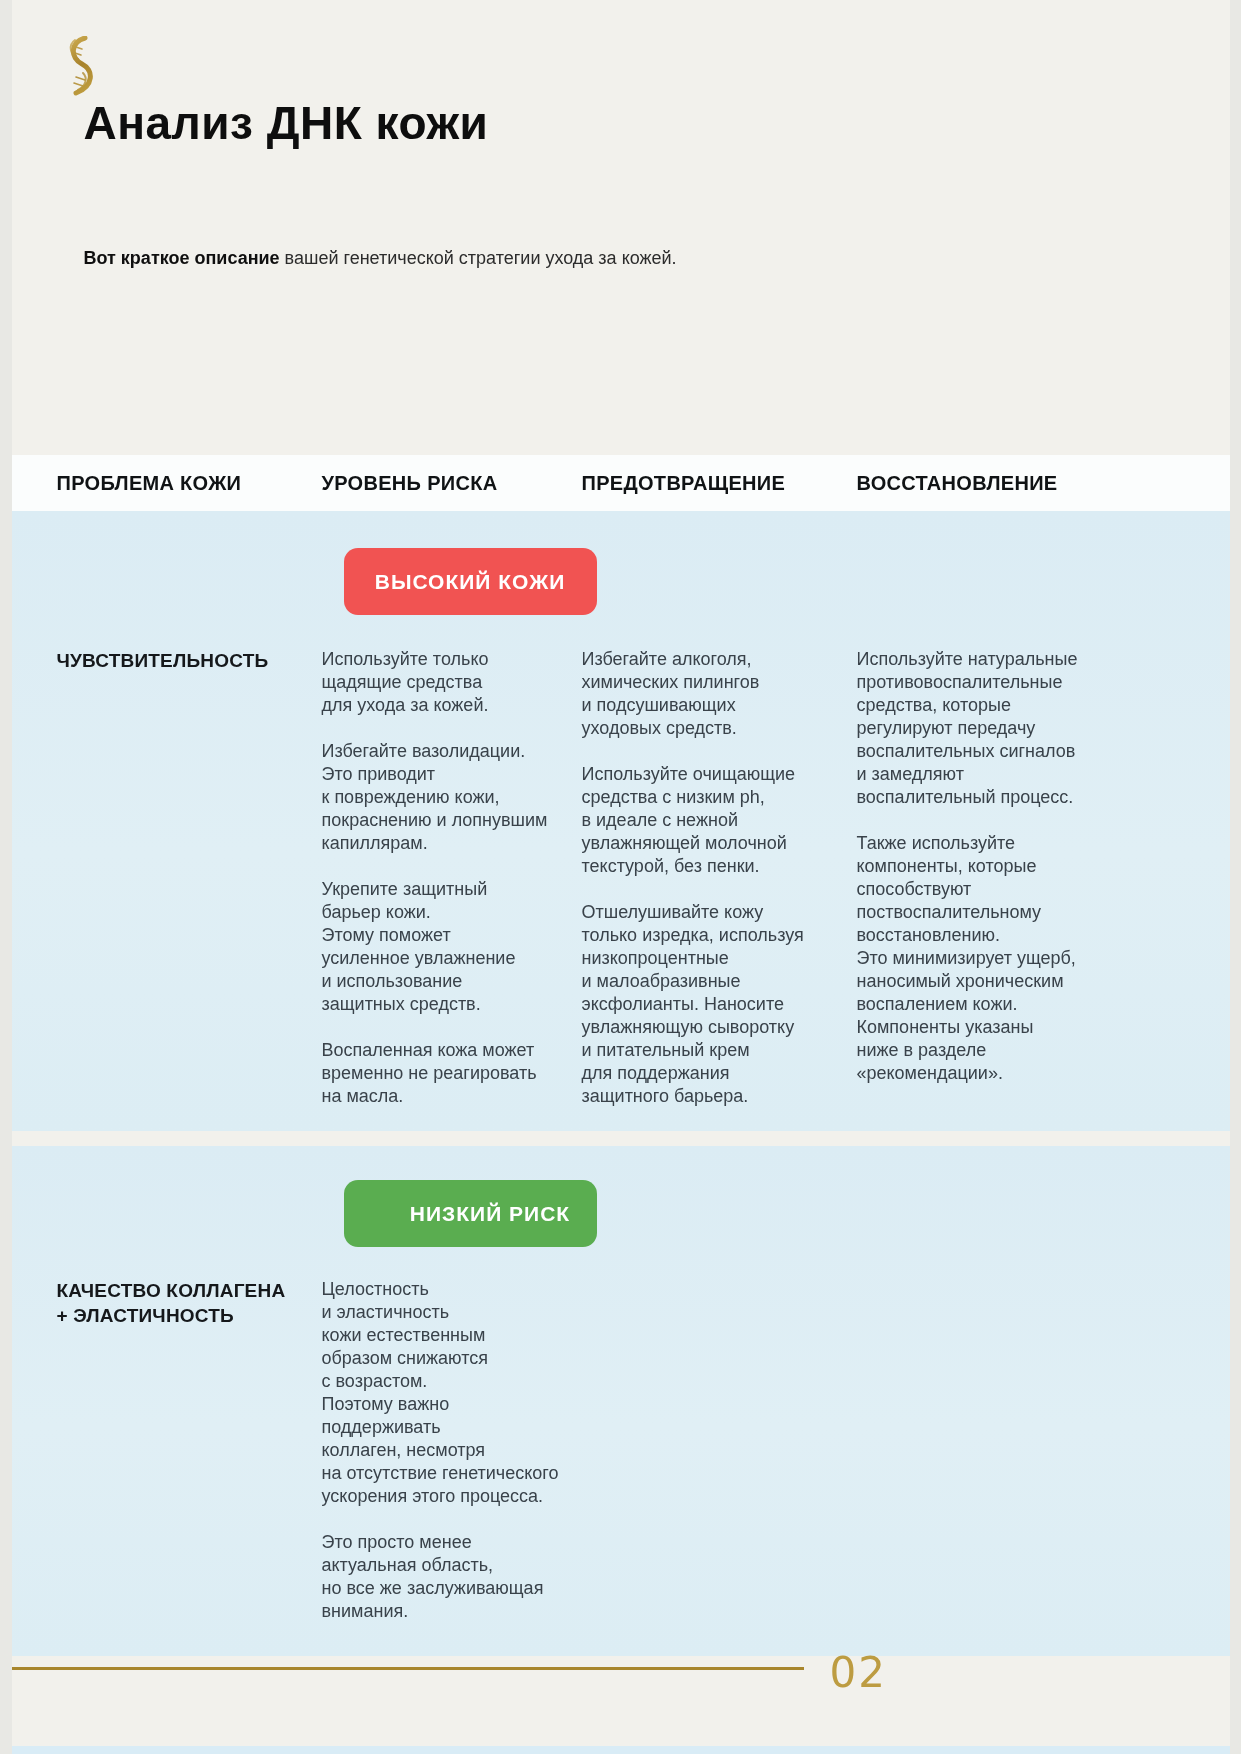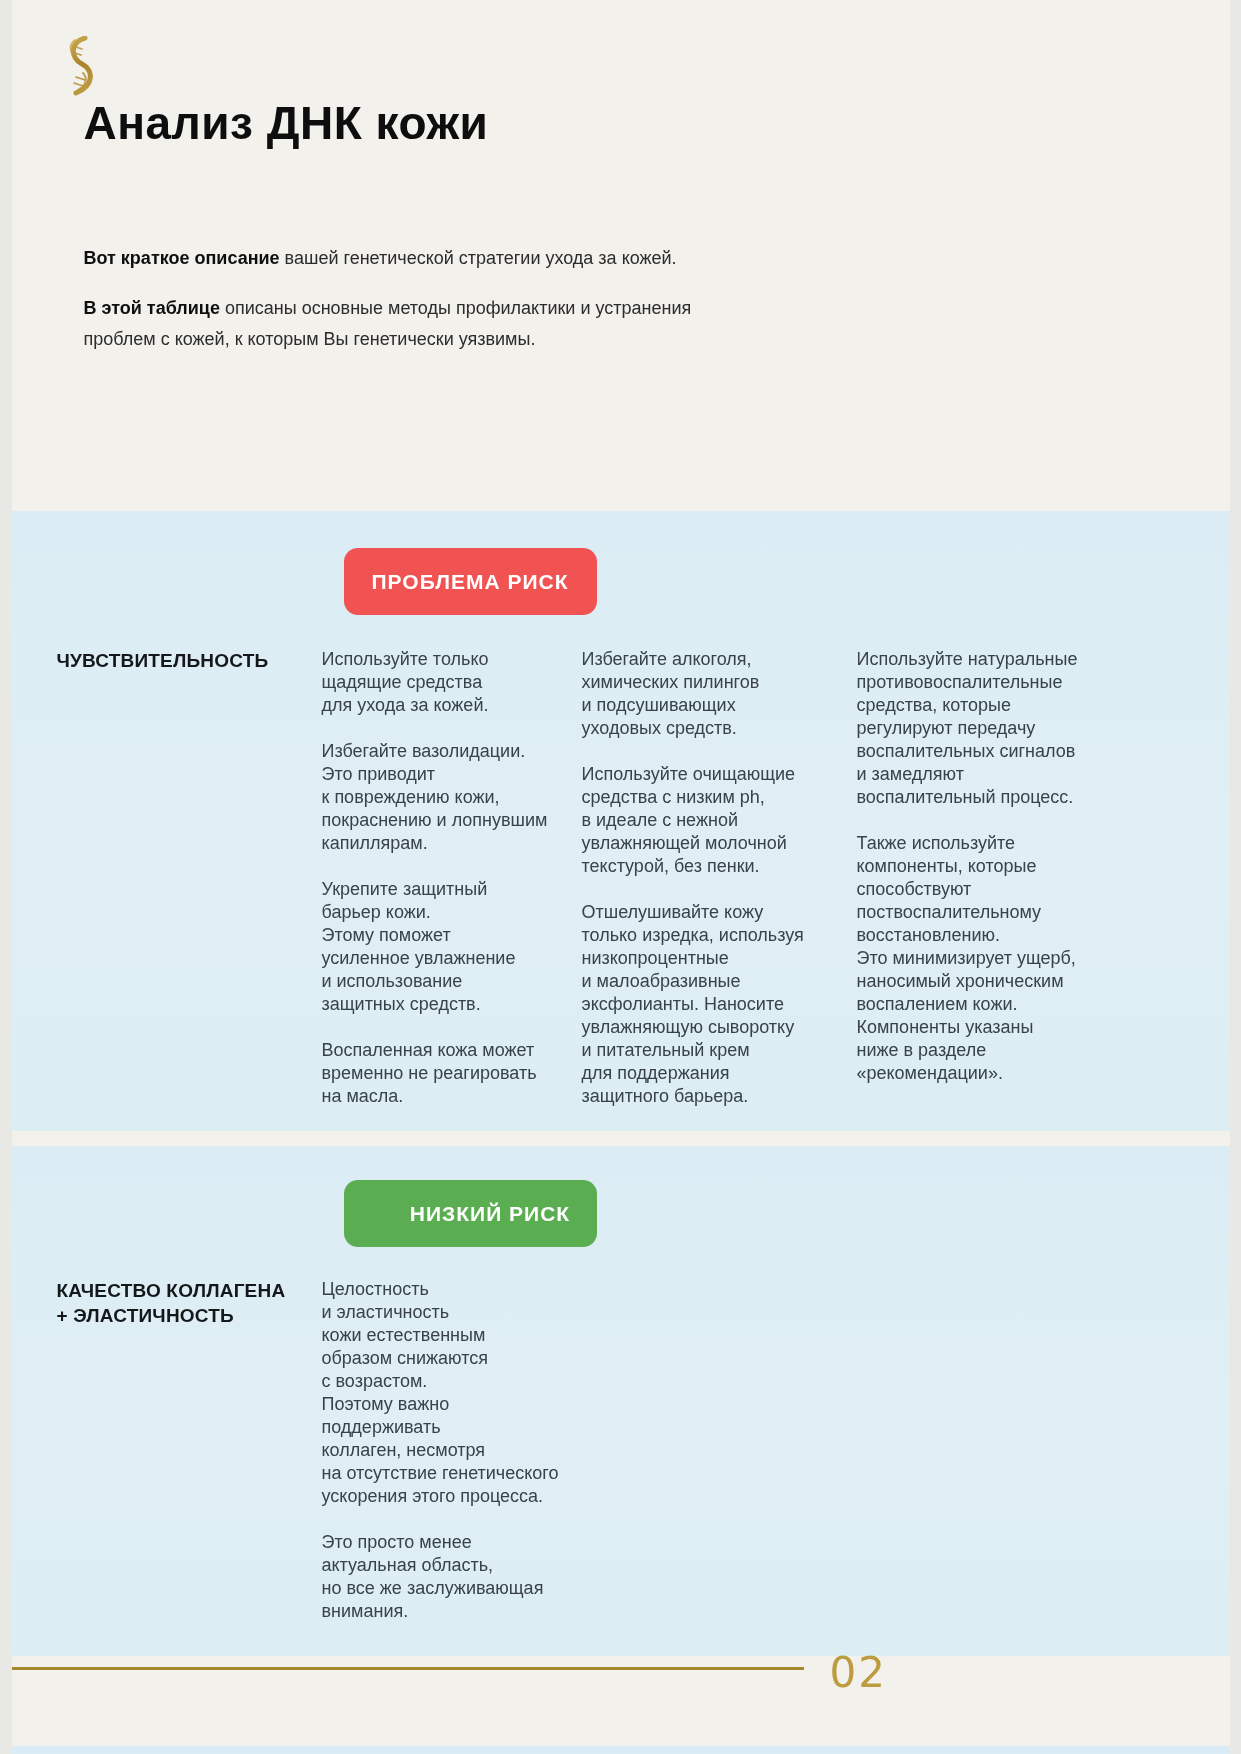--- a/index.html
+++ b/index.html
@@ -107,26 +107,30 @@
       <path d="M27 2 C12 6, 12 22, 24 28 C36 34, 36 50, 18 57" stroke="url(#gold)" stroke-width="5" stroke-linecap="round"></path>
       <path d="M17 4 C10 9, 12 18, 20 23" stroke="url(#gold)" stroke-width="2" stroke-linecap="round" opacity="0.8"></path>
       <path d="M25 37 C30 42, 28 50, 20 54" stroke="url(#gold)" stroke-width="2" stroke-linecap="round" opacity="0.8"></path>
       <path d="M15 10 L24 13 M14 16 L23 19 M18 41 L27 44 M16 47 L25 50" stroke="url(#gold)" stroke-width="1.6" stroke-linecap="round" opacity="0.9"></path>
     </svg>
   </div>
 
   <h1 class="page-title">Анализ ДНК кожи</h1>
 
   <p class="intro-p p1"><b>Вот краткое описание</b><span> вашей генетической стратегии ухода за кожей.</span></p>
-  <p class="intro-p p2"><b>В этой таблице</b><span> описаны основные методы профилактики и устранения
-проблем с кожей, к которым Вы генетически уязвимы.</span></p>
-
+
+  <div class="table-header grid4">
+    <div class="hcell">ПРОБЛЕМА КОЖИ</div>
+    <div class="hcell">УРОВЕНЬ РИСКА</div>
+    <div class="hcell">ПРЕДОТВРАЩЕНИЕ</div>
+    <div class="hcell">ВОССТАНОВЛЕНИЕ</div>
+  </div>
 
   <section class="risk-section section-high">
-    <div class="badge badge-high">ПРОБЛЕМА РИСК</div>
+    <div class="badge badge-high">ВЫСОКИЙ КОЖИ</div>
     <div class="row grid4">
       <div class="problem">ЧУВСТВИТЕЛЬНОСТЬ</div>
       <div class="cell">Используйте только
 щадящие средства
 для ухода за кожей.
 
 Избегайте вазолидации.
 Это приводит
 к повреждению кожи,
 покраснению и лопнувшим

